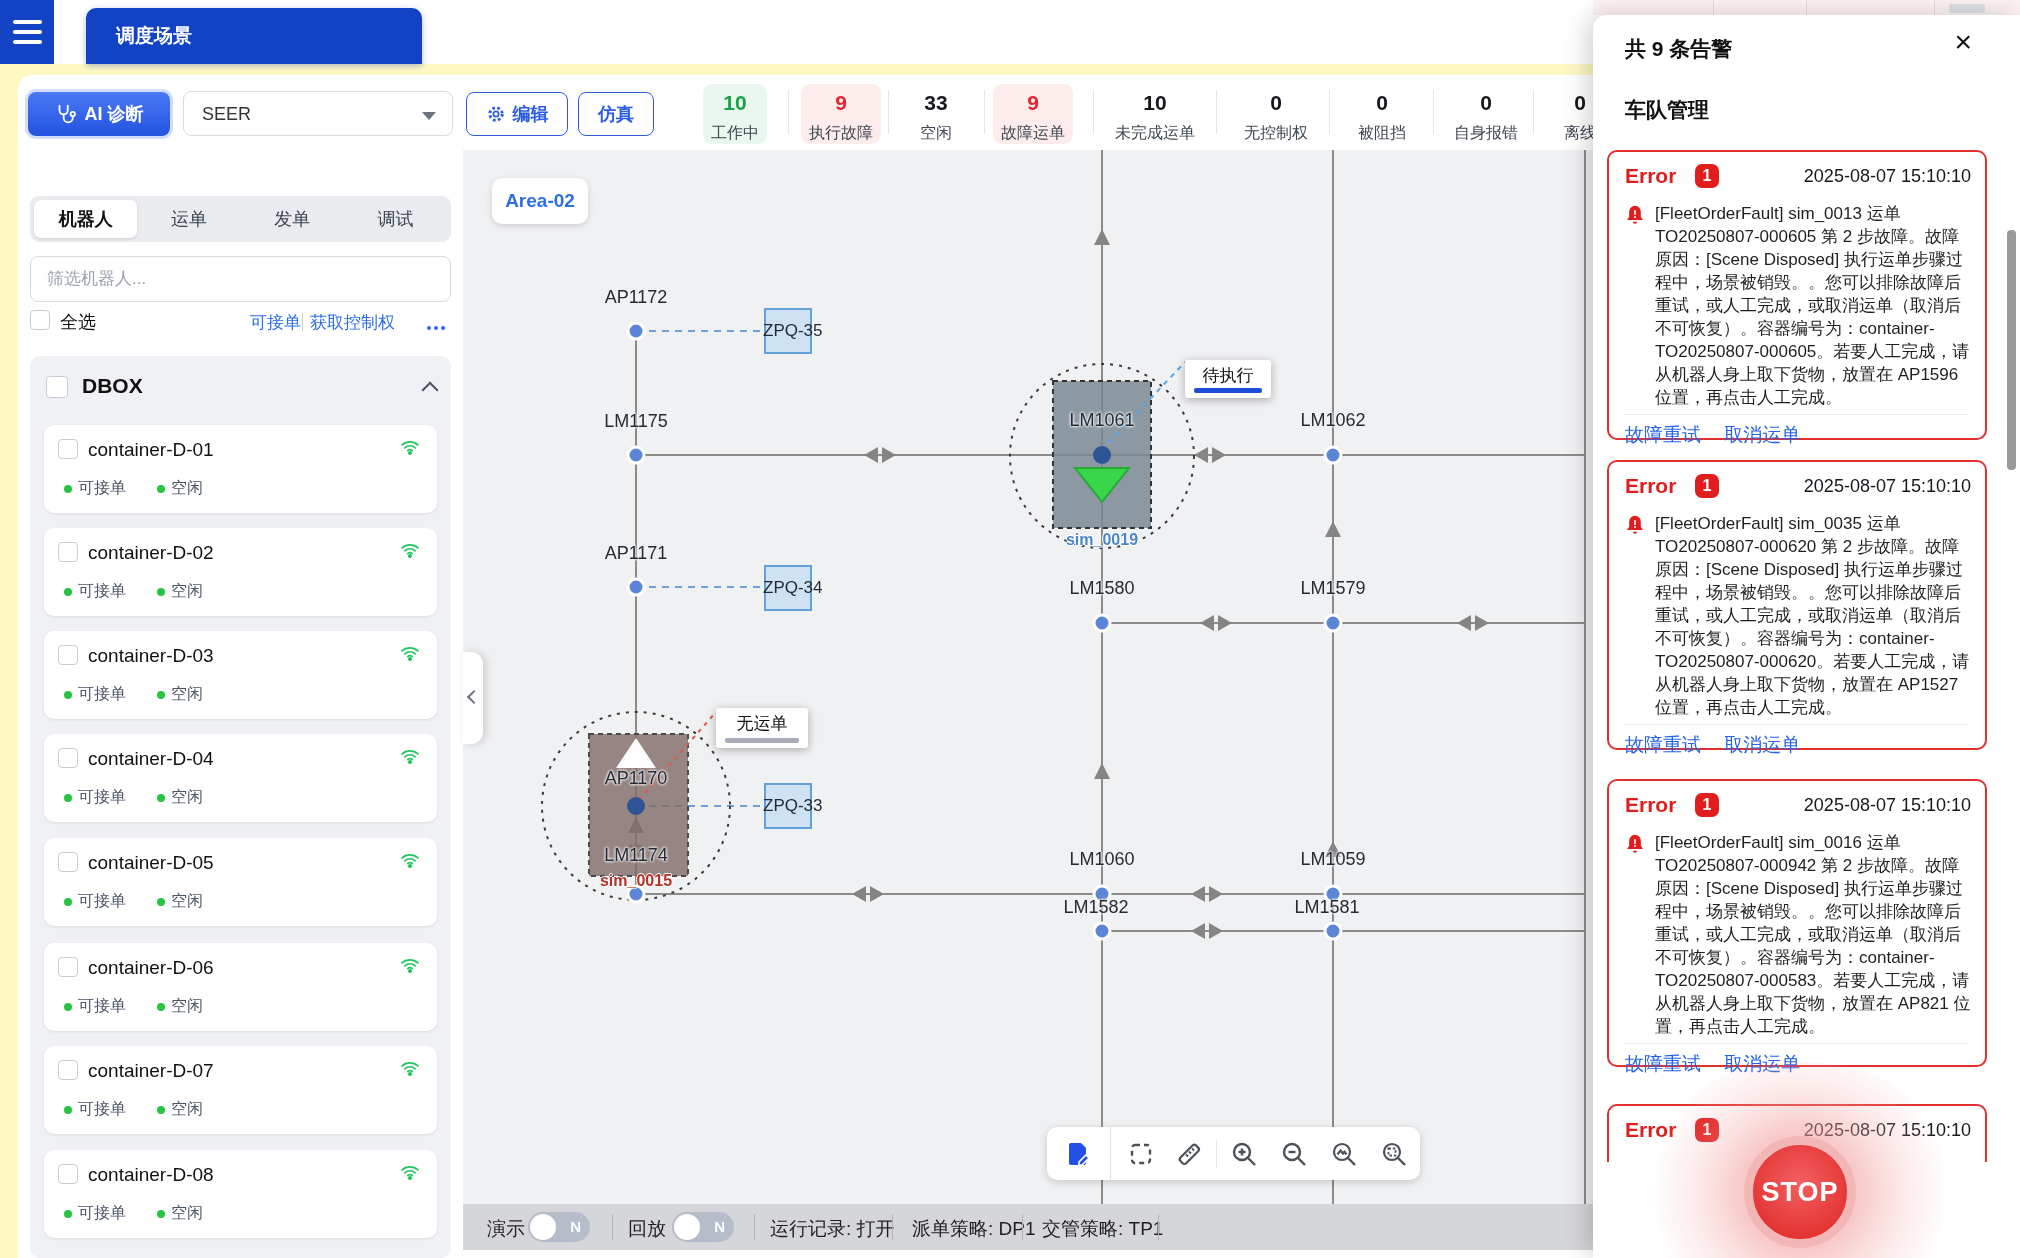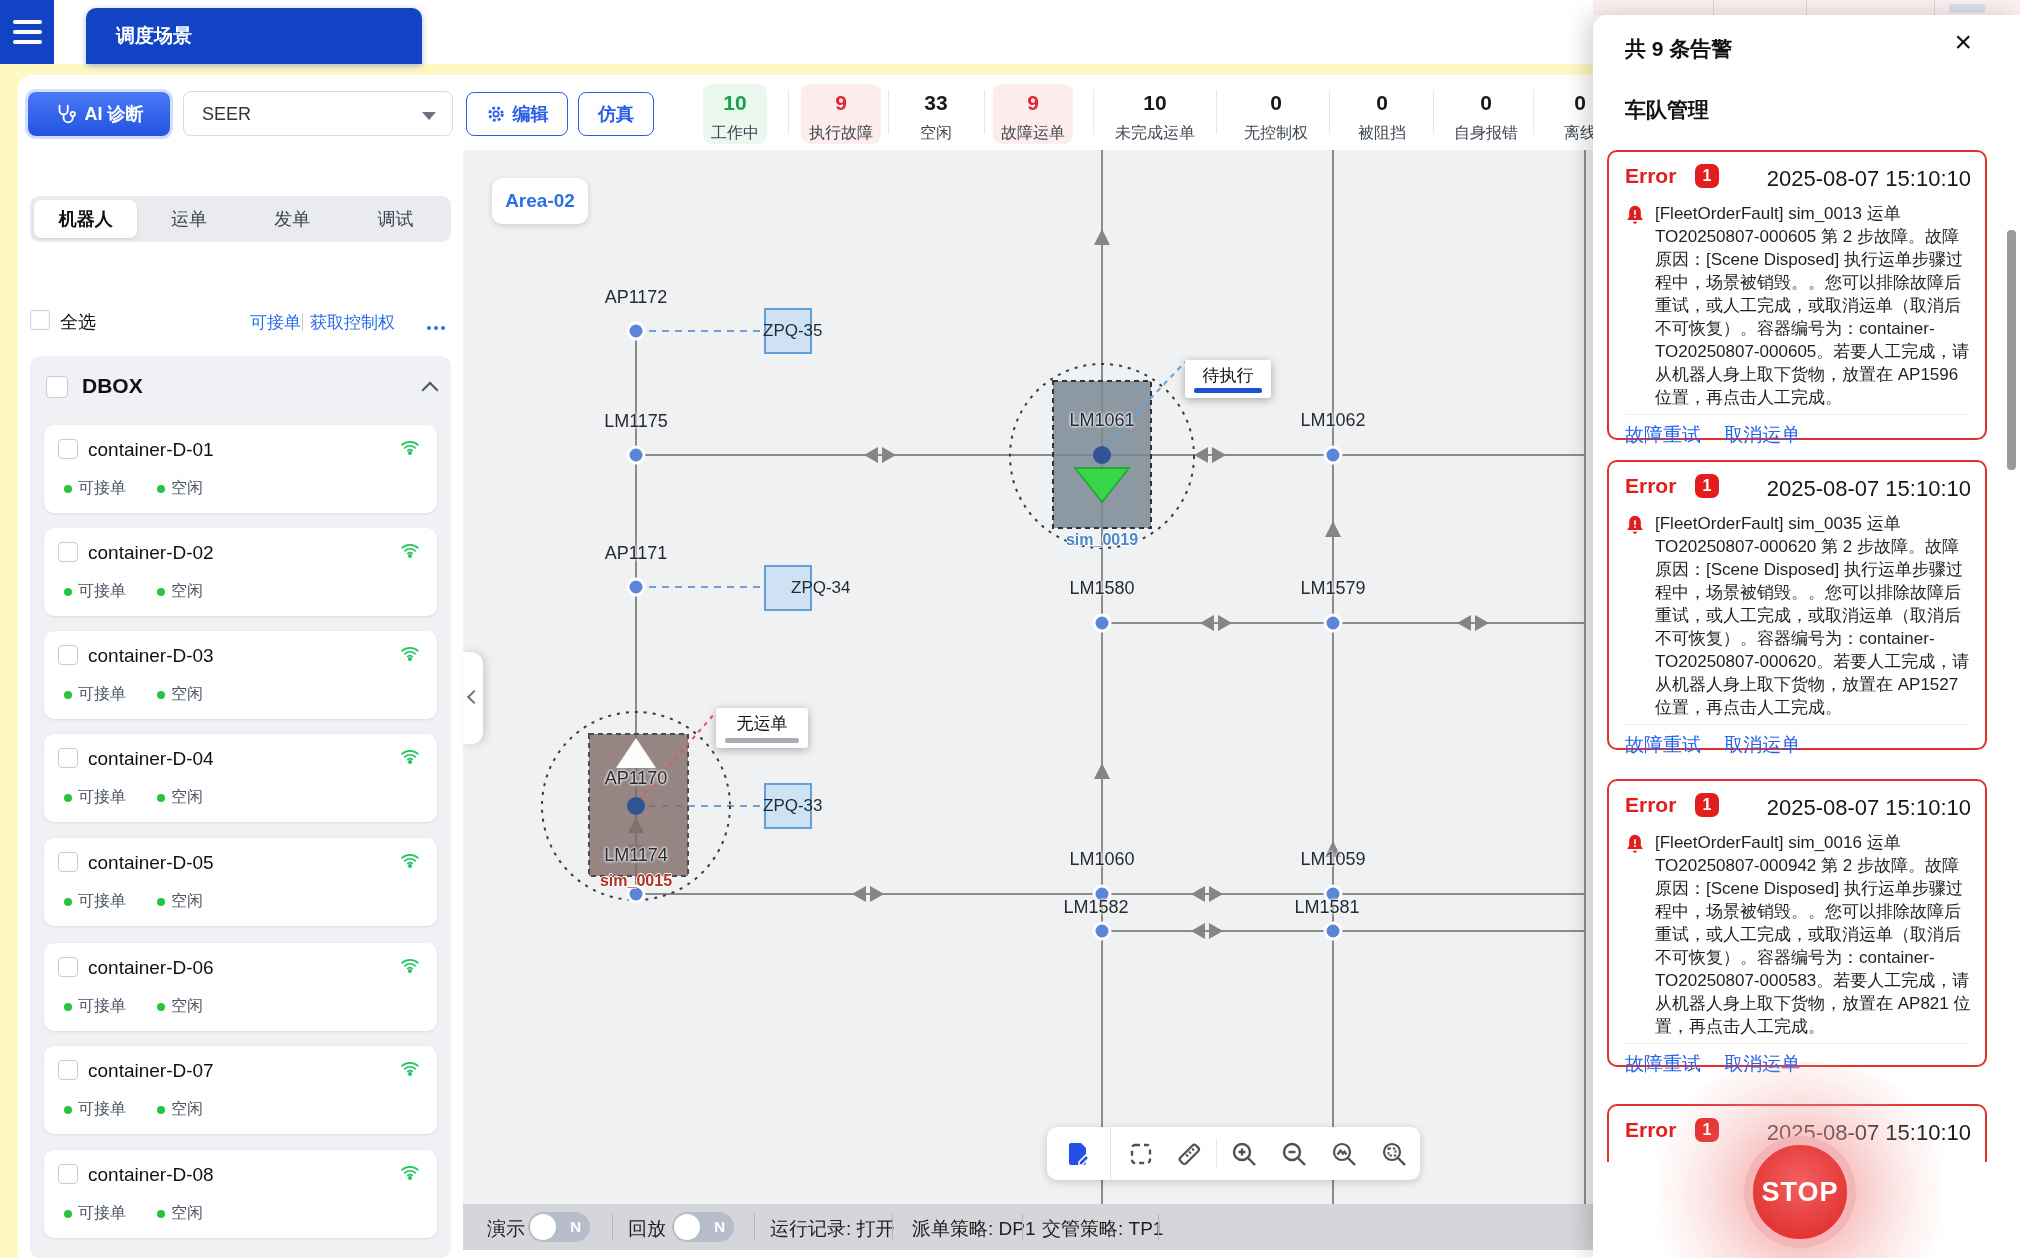--- a/index.html
+++ b/index.html
@@ -71,21 +71,21 @@
   .tlab{position:absolute;right:9px;top:6px;color:#fff;font-size:15px;font-weight:bold;}
   
   .apanel{left:1593px;top:15px;width:427px;height:1243px;background:#fff;border-radius:14px 0 0 0;box-shadow:-6px 0 24px rgba(0,0,0,.18);}
   .atitle{position:absolute;left:32px;top:20px;font-size:21px;font-weight:bold;color:#111;}
   .aclose{position:absolute;right:48px;top:10px;font-size:30px;color:#111;cursor:pointer;}
   .asection{position:absolute;left:32px;top:81px;font-size:21px;font-weight:bold;color:#111;}
   .ecard{position:absolute;left:14px;width:380px;background:#fff;border:2px solid #e23030;border-radius:10px;box-sizing:border-box;}
   .elevel{position:absolute;left:16px;top:12px;font-size:21px;font-weight:bold;color:#e11d1d;}
   .ebadge{position:absolute;left:86px;top:12px;width:24px;height:24px;background:#e11d1d;border-radius:7px;color:#fff;
           font-size:16px;font-weight:bold;text-align:center;line-height:24px;}
-  .etime{position:absolute;right:14px;top:14px;font-size:22px;color:#16181d;}
+  .etime{position:absolute;right:14px;top:14px;font-size:18px;color:#16181d;}
   .emsg{position:absolute;left:46px;top:50px;width:320px;font-size:17px;line-height:23px;color:#1f1f1f;overflow-wrap:anywhere;}
   .ediv{position:absolute;left:16px;right:16px;top:262px;height:1px;background:#ececec;}
   .elinks{position:absolute;left:16px;top:270px;font-size:19px;color:#2563eb;}
   .elinks span{margin-right:18px;cursor:pointer;}
   .whiteout{left:1593px;top:1162px;width:427px;height:96px;background:#fff;}
   .glow{left:1630px;top:1062px;width:340px;height:260px;border-radius:50%;
         background:radial-gradient(circle,rgba(246,160,160,.55) 0%,rgba(246,170,170,.28) 45%,rgba(255,255,255,0) 70%);}
   .stopbtn{left:1744px;top:1136px;width:112px;height:112px;border-radius:50%;
            background:radial-gradient(circle at 50% 40%,#f26060,#df2424);border:9px solid #f2b6b6;box-sizing:border-box;
            color:#fff;font-size:27px;font-weight:bold;text-align:center;line-height:94px;letter-spacing:1px;
@@ -267,40 +267,41 @@
   <div class="maplbl" style="left:636px;top:845px;">LM1174</div>
   <div class="maplbl" style="left:1102px;top:410px;">LM1061</div>
   <div class="maplbl" style="left:1333px;top:410px;">LM1062</div>
   <div class="maplbl" style="left:1102px;top:578px;">LM1580</div>
   <div class="maplbl" style="left:1333px;top:578px;">LM1579</div>
   <div class="maplbl" style="left:1102px;top:849px;">LM1060</div>
   <div class="maplbl" style="left:1333px;top:849px;">LM1059</div>
   <div class="maplbl" style="left:1096px;top:897px;">LM1582</div>
   <div class="maplbl" style="left:1327px;top:897px;">LM1581</div>
   <div class="zonelbl" style="left:763px;top:321px;">ZPQ-35</div>
-  <div class="zonelbl" style="left:791px;top:578px;text-align:center;">ZPQ-34</div>
+  <div class="zonelbl" style="left:763px;top:578px;text-align:center;">ZPQ-34</div>
   <div class="zonelbl" style="left:763px;top:796px;">ZPQ-33</div>
   <div class="agvlbl" style="left:1102px;top:531px;color:#4a86c8;">sim_0019</div>
   <div class="agvlbl" style="left:636px;top:872px;color:#b33228;">sim_0015</div>
 
   <div class="tip" style="left:1185px;top:360px;width:86px;height:38px;">
     <div style="margin-top:4px;">待执行</div>
     <div class="tipbar" style="background:#1d4ed8;"></div>
   </div>
   <div class="tip" style="left:716px;top:708px;width:92px;height:40px;">
     <div style="margin-top:4px;">无运单</div>
     <div class="tipbar" style="background:#a8adb5;"></div>
   </div>
 
   <div class="abs tabsbox">
     <div class="stab on">机器人</div>
     <div class="stab">运单</div>
     <div class="stab">发单</div>
     <div class="stab">调试</div>
   </div>
+  <div class="abs search">筛选机器人...</div>
   <div class="abs cb" style="left:30px;top:310px;"></div>
   <div class="abs" style="left:60px;top:310px;font-size:18px;color:#111;">全选</div>
   <div class="abs linkblue" style="left:250px;top:311px;">可接单</div>
   <div class="abs" style="left:302px;top:313px;width:1px;height:18px;background:#c9cfd8;"></div>
   <div class="abs linkblue" style="left:310px;top:311px;">获取控制权</div>
   <div class="abs dots3" style="left:424px;top:318px;"><span></span><span></span><span></span></div>
 
   <div class="abs groupbg"></div>
   <div class="abs cb" style="left:46px;top:376px;width:22px;height:22px;"></div>
   <div class="abs" style="left:82px;top:374px;font-size:21px;font-weight:bold;color:#111;">DBOX</div>

